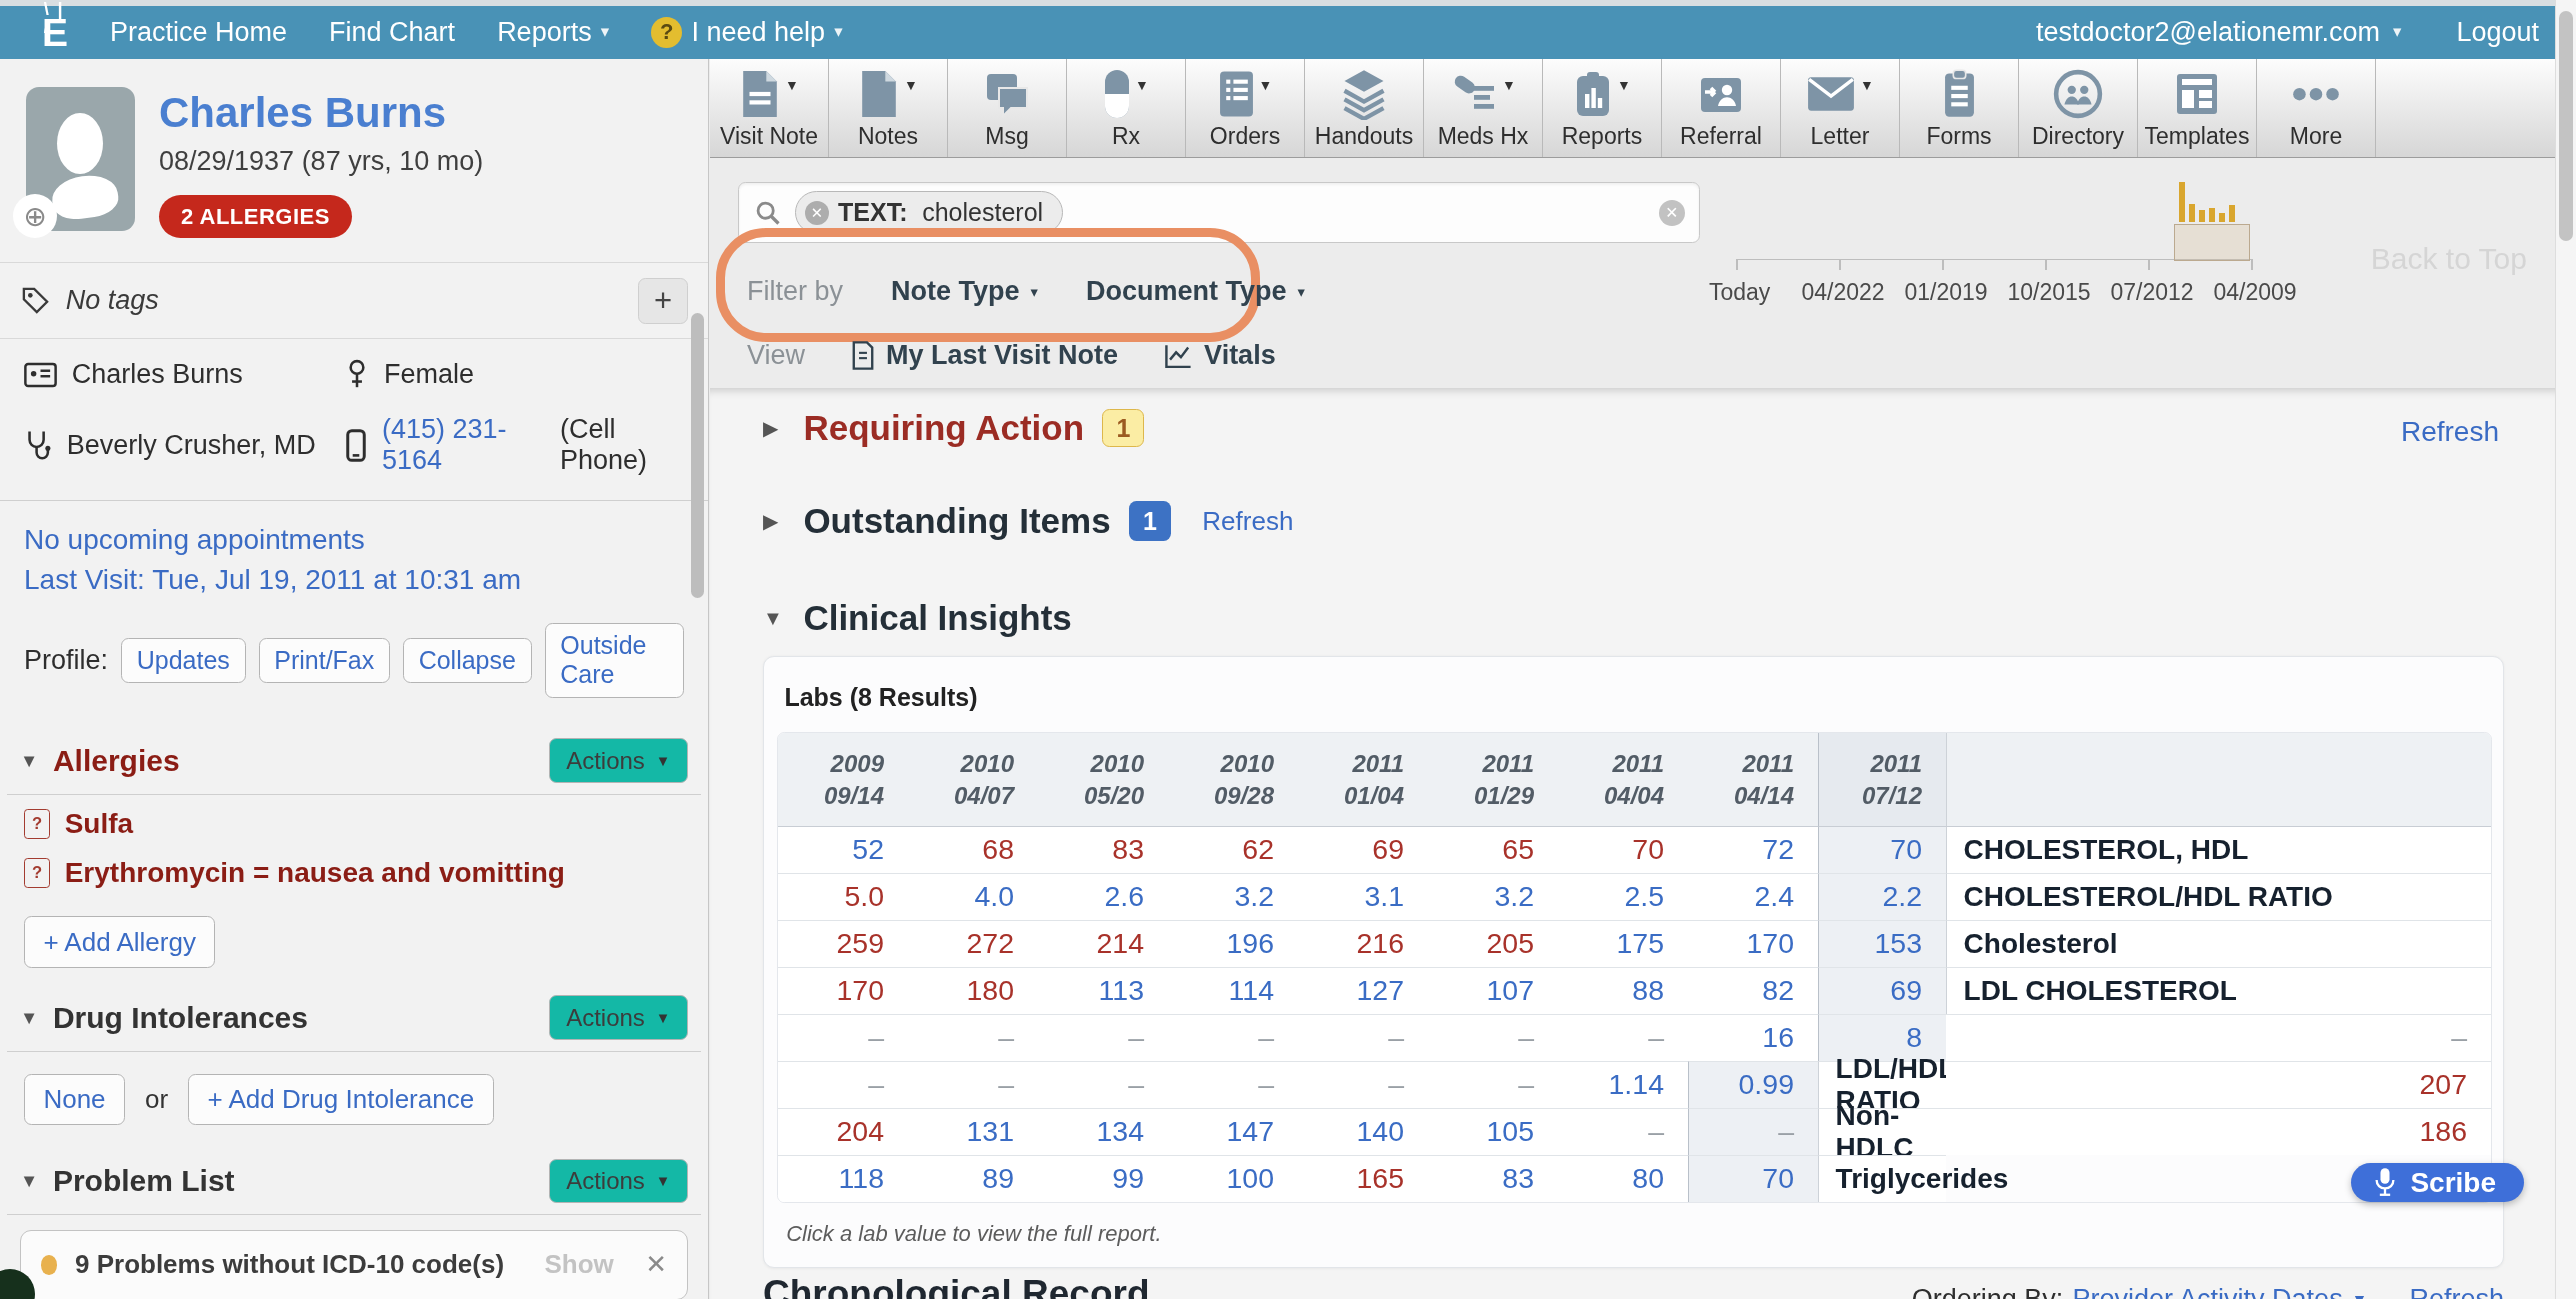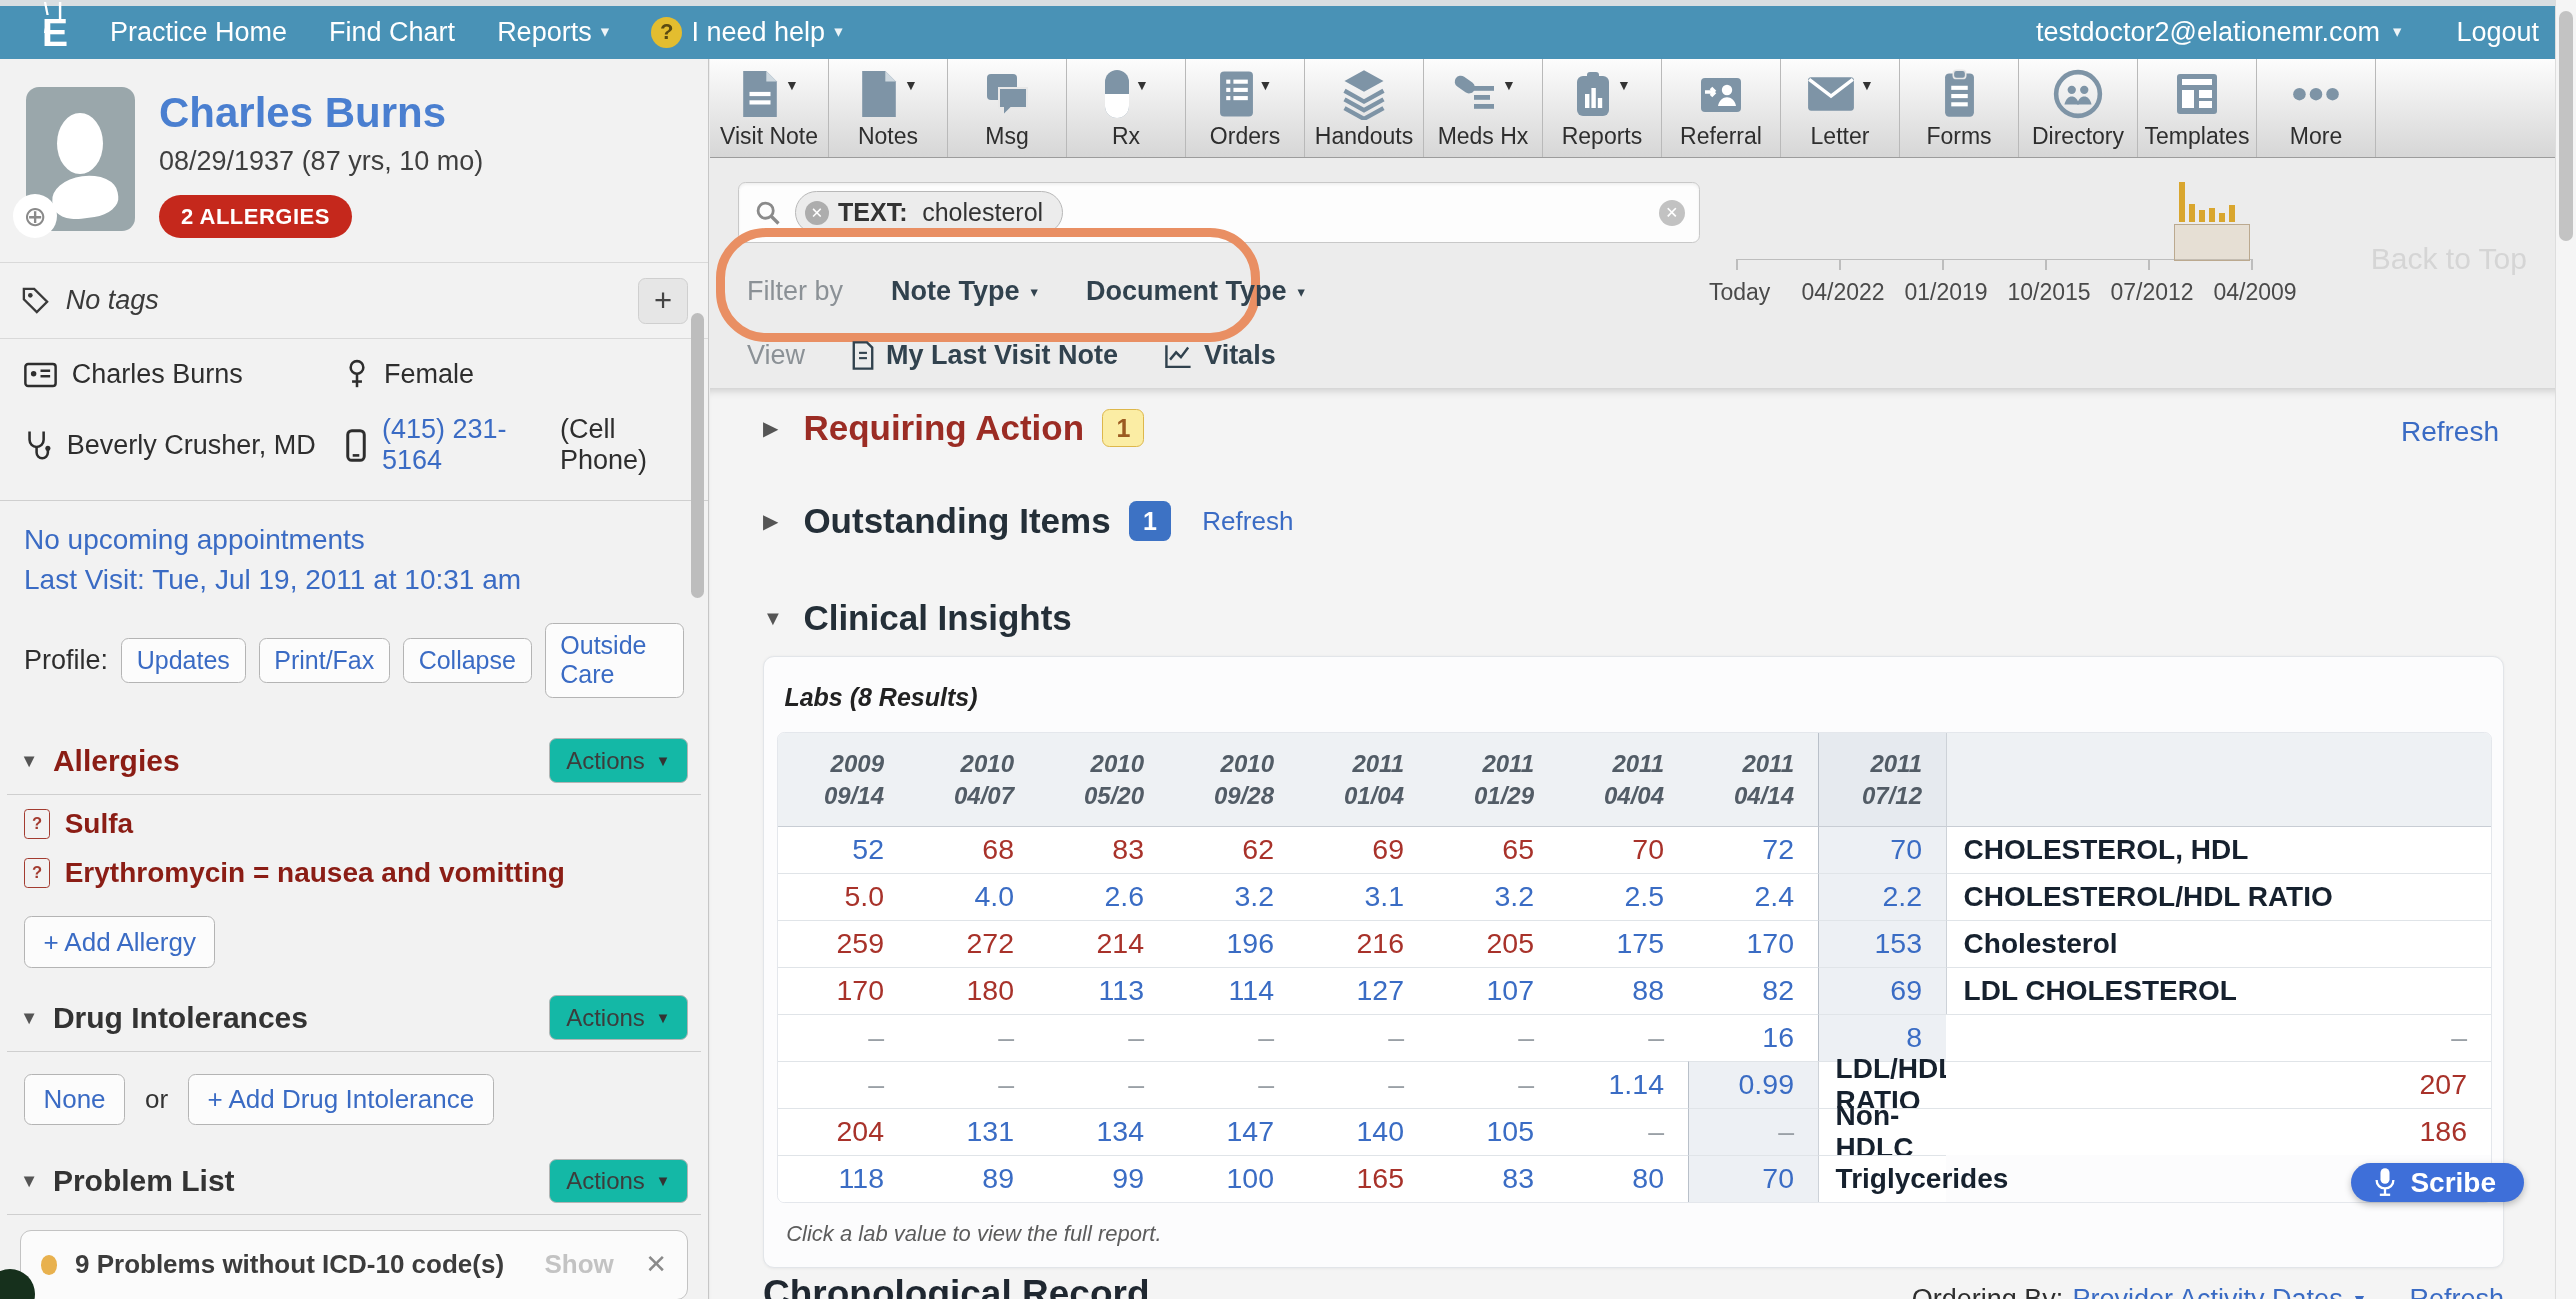--- a/index.html
+++ b/index.html
@@ -112,21 +112,21 @@
   .hd-title.dark{color:#242f38;}
   .badge-y{background:#fbeda4;border:1.8px solid #ddb74b;color:#9b5a20;border-radius:7.4px;font-size:25px;
            font-weight:bold;padding:3.7px 13px;}
   .badge-b{background:#3d72c4;color:#fff;border-radius:7.4px;font-size:25px;font-weight:bold;padding:5.5px 14px;}
   .link{color:#3a6bc4;}
   .fs28{font-size:26px;}
   .refresh-top{position:absolute;top:28px;right:57px;font-size:28px;}
   .mt1{margin-top:53px;} .mt2{margin-top:57px;} 
   .labs-panel{margin-top:18.4px;background:#fcfcfd;border:0.9px solid #e2e5e9;border-radius:11px;
               padding:22px 11px 13px 13px;box-shadow:0 0.9px 2.8px rgba(0,0,0,.05);}
-  .labs-title{font-size:25px;font-weight:bold;font-style:italic;color:#222;margin:3.7px 0 20px 7.4px;}
+  .labs-title{font-size:25px;font-weight:bold;color:#222;margin:3.7px 0 20px 7.4px;}
   .labs-grid{display:grid;grid-template-columns:repeat(8,130px) 128px 1fr;border:0.9px solid #e4e7ec;border-radius:7.4px;overflow:hidden;}
   .lab-hcell{background:#eef1f4;font-style:italic;color:#525c66;font-size:24px;font-weight:bold;text-align:right;
              padding:14.7px 24px 13px 0;line-height:1.35;border-bottom:1.8px solid #c8cdd4;}
   .lab-hcell.shade{background:#e6eaef;border-left:0.9px solid #b9c0c9;}
   .lab-hcell.lblcol{border-left:0.9px solid #cdd2d8;background:#eef1f4;}
   .lab-cell{font-size:28.5px;text-align:right;padding:0 24px 0 0;display:flex;align-items:center;justify-content:flex-end;
             height:46px;border-top:0.9px solid #e0e4e8;background:#fff;}
   .lab-cell.shade{background:#edf0f4;border-left:0.9px solid #b9c0c9;}
   .lab-lbl{font-size:28px;font-weight:bold;color:#16212e;display:flex;align-items:center;height:46px;
            border-top:0.9px solid #e0e4e8;border-left:0.9px solid #cdd2d8;background:#fff;padding-left:16.6px;}

